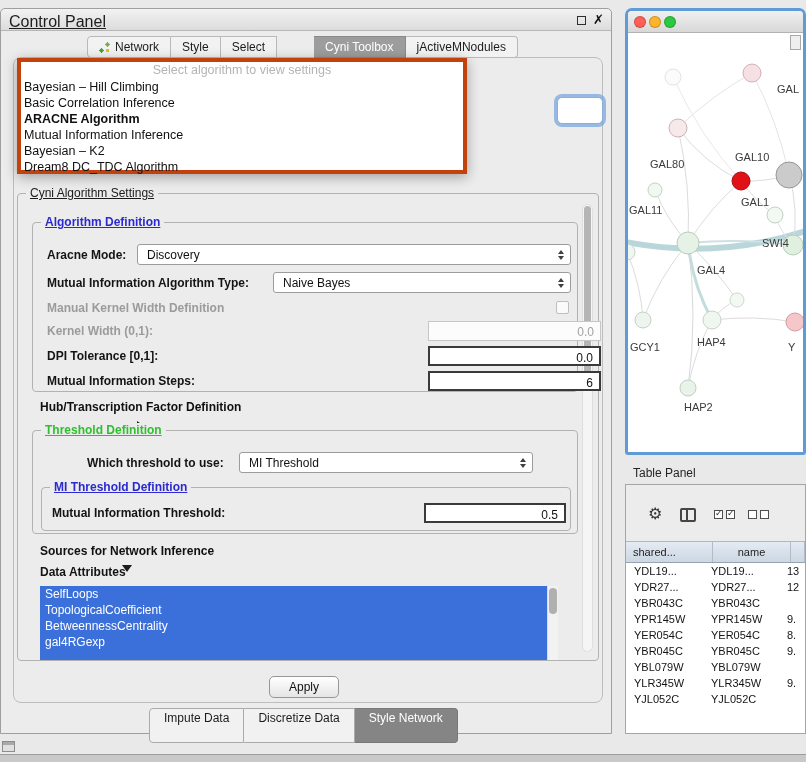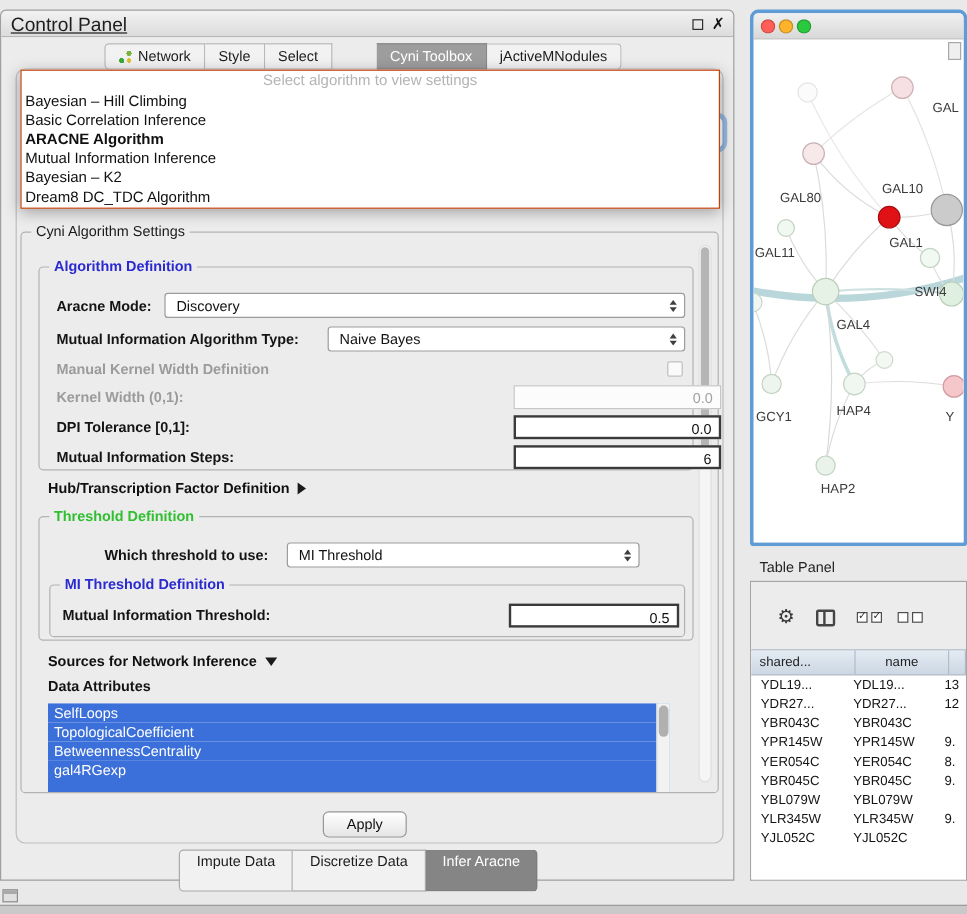--- a/index.html
+++ b/index.html
@@ -28,48 +28,48 @@
         radial-gradient(3px 3px at 8.5px 2.5px,#79b53a 70%,transparent 75%),
         radial-gradient(2.6px 2.6px at 8.5px 8.5px,#d9c22e 70%,transparent 75%); }
 
   .content-box { position:absolute; left:12px; top:48px; width:590px; height:646px;
         border:1px solid #bdbdbd; border-radius:8px; background:#ececec; }
 
   .hidden-combo { position:absolute; left:556px; top:88px; width:46px; height:27px; background:#fff;
         border:1px solid #8fb0d4; border-radius:5px; box-shadow:0 0 0 3px rgba(118,164,222,0.72); z-index:4; }
 
   
-  .popup { position:absolute; left:16px; top:49px; width:583px; height:116px; background:#fff;
-        border:1px solid #c2410c; box-shadow:0 3px 12px rgba(0,0,0,0.33); z-index:30; }
+  .popup { position:absolute; left:16px; top:49px; width:450px; height:116px; background:#fff;
+        border:4px solid #c2410c; box-shadow:0 3px 12px rgba(0,0,0,0.33); z-index:30; }
   .popup .ph { height:17px; line-height:17px; text-align:center; color:#b4b4b4; font-size:12.5px; }
   .menu-item { height:16px; line-height:16px; padding-left:3px; font-size:12.5px; color:#101010; }
   .menu-item.sel { font-weight:bold; }
 
   
   .grp { position:absolute; border:1px solid #b2b2b2; border-radius:4px; }
-  .legend { position:absolute; top:-8px; left:8px; background:#ececec; padding:0 4px; font-size:12px; color:#1a1a1a; white-space:nowrap; }
+  .legend { position:absolute; top:-8px; left:8px; background:#ececec; padding:0 4px; font-size:12px; color:#1a1a1a; white-space:nowrap;text-decoration:underline; }
   .legend.blue { color:#2a2ad0; font-weight:bold; }
   .legend.green { color:#2fbf2f; font-weight:bold; }
 
   .lbl { position:absolute; font-size:12px; font-weight:bold; color:#141414; white-space:nowrap; }
   .lbl.dis { color:#9b9b9b; }
 
   .combo { position:absolute; height:21px; background:#fff; border:1px solid #9c9c9c; border-radius:3px; }
   .combo .txt { position:absolute; left:9px; top:3px; font-size:12px; color:#111; white-space:nowrap; }
   .combo .arrs { position:absolute; right:4px; top:0; bottom:0; width:10px; display:flex; flex-direction:column; justify-content:center; align-items:center; gap:2px; }
   .t-up { width:0; height:0; border-left:3.5px solid transparent; border-right:3.5px solid transparent; border-bottom:4.5px solid #3f3f3f; }
   .t-dn { width:0; height:0; border-left:3.5px solid transparent; border-right:3.5px solid transparent; border-top:4.5px solid #3f3f3f; }
 
   .fld { position:absolute; height:20px; background:#fff; font-size:12px; text-align:right; padding:3px 6px 0 0; color:#111; }
   .fld.dark { border:2px solid #3a3a3a; }
   .fld.dis { border:1px solid #c6c6c6; color:#a2a2a2; background:#fcfcfc; }
 
   .chk { position:absolute; width:13px; height:13px; border:1px solid #bfbfbf; background:#fafafa; border-radius:2px; }
 
-  .disc { position:absolute; font-size:12px; font-weight:bold; color:#101010; white-space:nowrap; display:flex; align-items:center; gap:7px; }
+  .disc { position:absolute; font-size:12px; font-weight:bold; color:#101010; white-space:nowrap; display:flex; align-items:center; gap:7px;flex-direction:column; }
   .tri-right { width:0; height:0; border-top:5px solid transparent; border-bottom:5px solid transparent; border-left:7px solid #1b1b1b; }
   .tri-down { width:0; height:0; border-left:5px solid transparent; border-right:5px solid transparent; border-top:7px solid #1b1b1b; }
 
   .attr-list { position:absolute; left:22px; top:392px; width:518px; height:74px; background:#fff; overflow:hidden; }
   .attr-item { height:16px; line-height:16px; padding-left:5px; background:#3b6fd9; color:#fff; font-size:12px; }
   .attr-partial { height:10px; background:#3b6fd9; }
   .attr-scroll { position:absolute; right:0; top:0; width:11px; height:74px; background:#f2f2f2; border-left:1px solid #dcdcdc; }
   .attr-thumb { position:absolute; left:1px; top:2px; width:8px; height:26px; background:#b0b0b0; border-radius:4px; }
 
   .set-scroll { position:absolute; right:5px; top:10px; width:11px; height:448px; background:#f5f5f5; border:1px solid #dedede; border-radius:6px; }
@@ -248,21 +248,21 @@
       <div class="attr-scroll" style="left:529px; top:392px;">
         <div class="attr-thumb"></div>
       </div>
     </div>
 
     <div class="apply-btn">Apply</div>
 
     <div class="btabs" id="bottom-tabs">
         <div class="btab">Impute Data</div>
         <div class="btab">Discretize Data</div>
-        <div class="btab sel">Infer Aracne</div>
+        <div class="btab sel">Style Network</div>
       </div>
   </div>
 
   <div class="netwin">
     <div class="net-titlebar" id="net-titlebar">
         <span class="light" style="left: 6px; background: rgb(255, 95, 87);"></span>
         <span class="light" style="left: 21px; background: rgb(253, 179, 42);"></span>
         <span class="light" style="left: 36px; background: rgb(43, 201, 63);"></span>
       </div>
     <div class="net-canvas">

